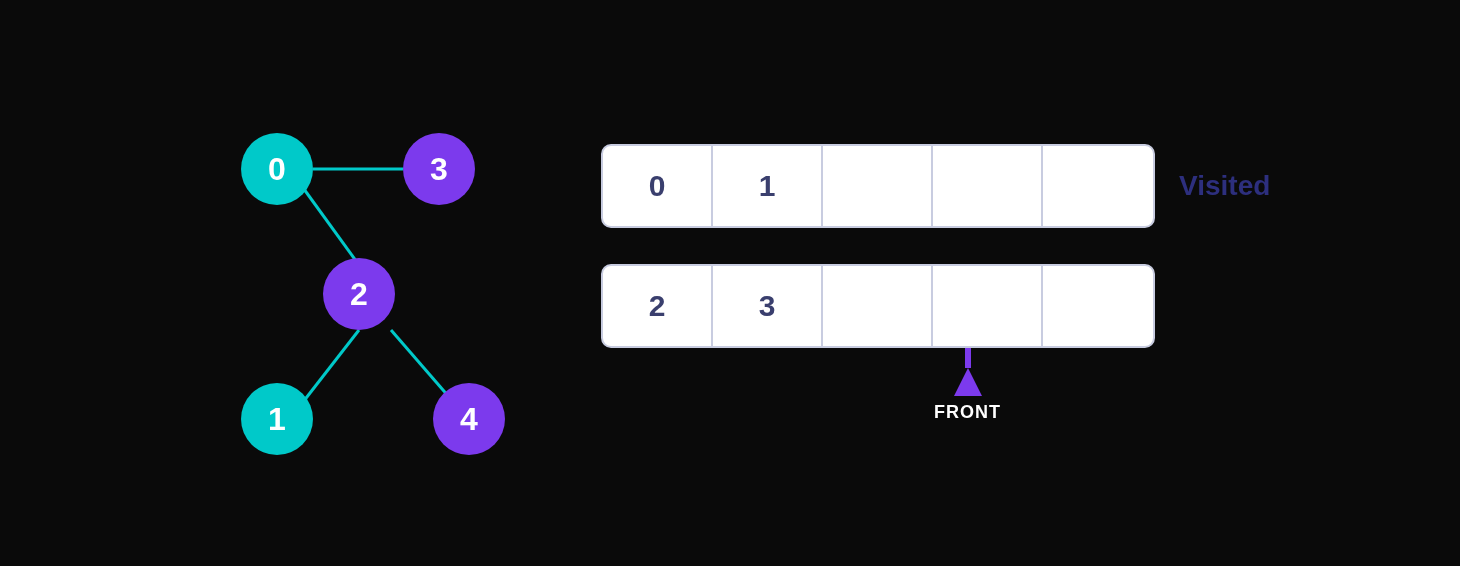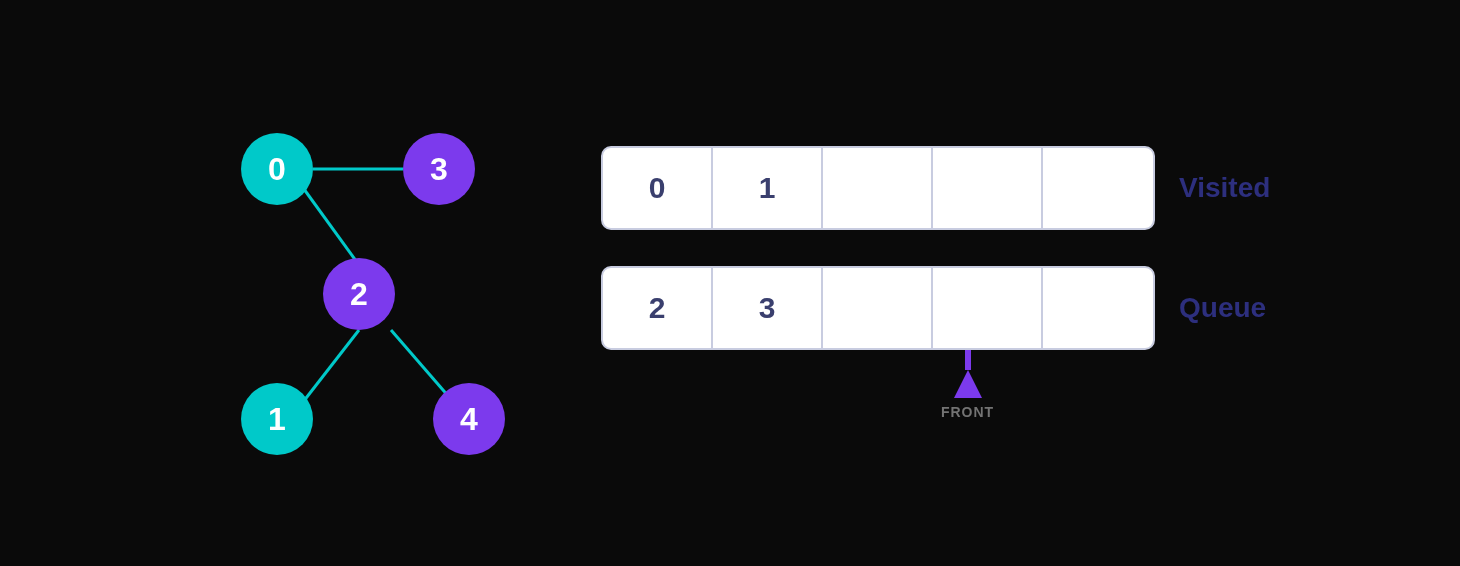--- a/index.html
+++ b/index.html
@@ -117,23 +117,23 @@
       border-bottom: 28px solid #7c3aed;
     }
 
     .arrow-stem {
       width: 6px;
       height: 20px;
       background-color: #7c3aed;
     }
 
     .front-label {
-      font-size: 14px;
-      font-weight: bold;
-      color: #737373;
+      font-size: 18px;
+      font-weight: bold;
+      color: #ffffff;
       letter-spacing: 1px;
       margin-top: 6px;
     }
 
     .arrays-and-front {
       display: flex;
       flex-direction: column;
       gap: 0;
     }
   </style>
@@ -181,21 +181,20 @@
       </div>
 
       <div class="array-row" style="margin-top: 36px;">
         <div class="array-container">
           <div class="array-cell">2</div>
           <div class="array-cell">3</div>
           <div class="array-cell"></div>
           <div class="array-cell"></div>
           <div class="array-cell"></div>
         </div>
-        <div class="array-label">Queue</div>
       </div>
 
       <div class="front-arrow-wrapper">
         <div class="arrow-stem"></div>
         <div class="arrow-up"></div>
         <div class="front-label">FRONT</div>
       </div>
 
     </div>
 

